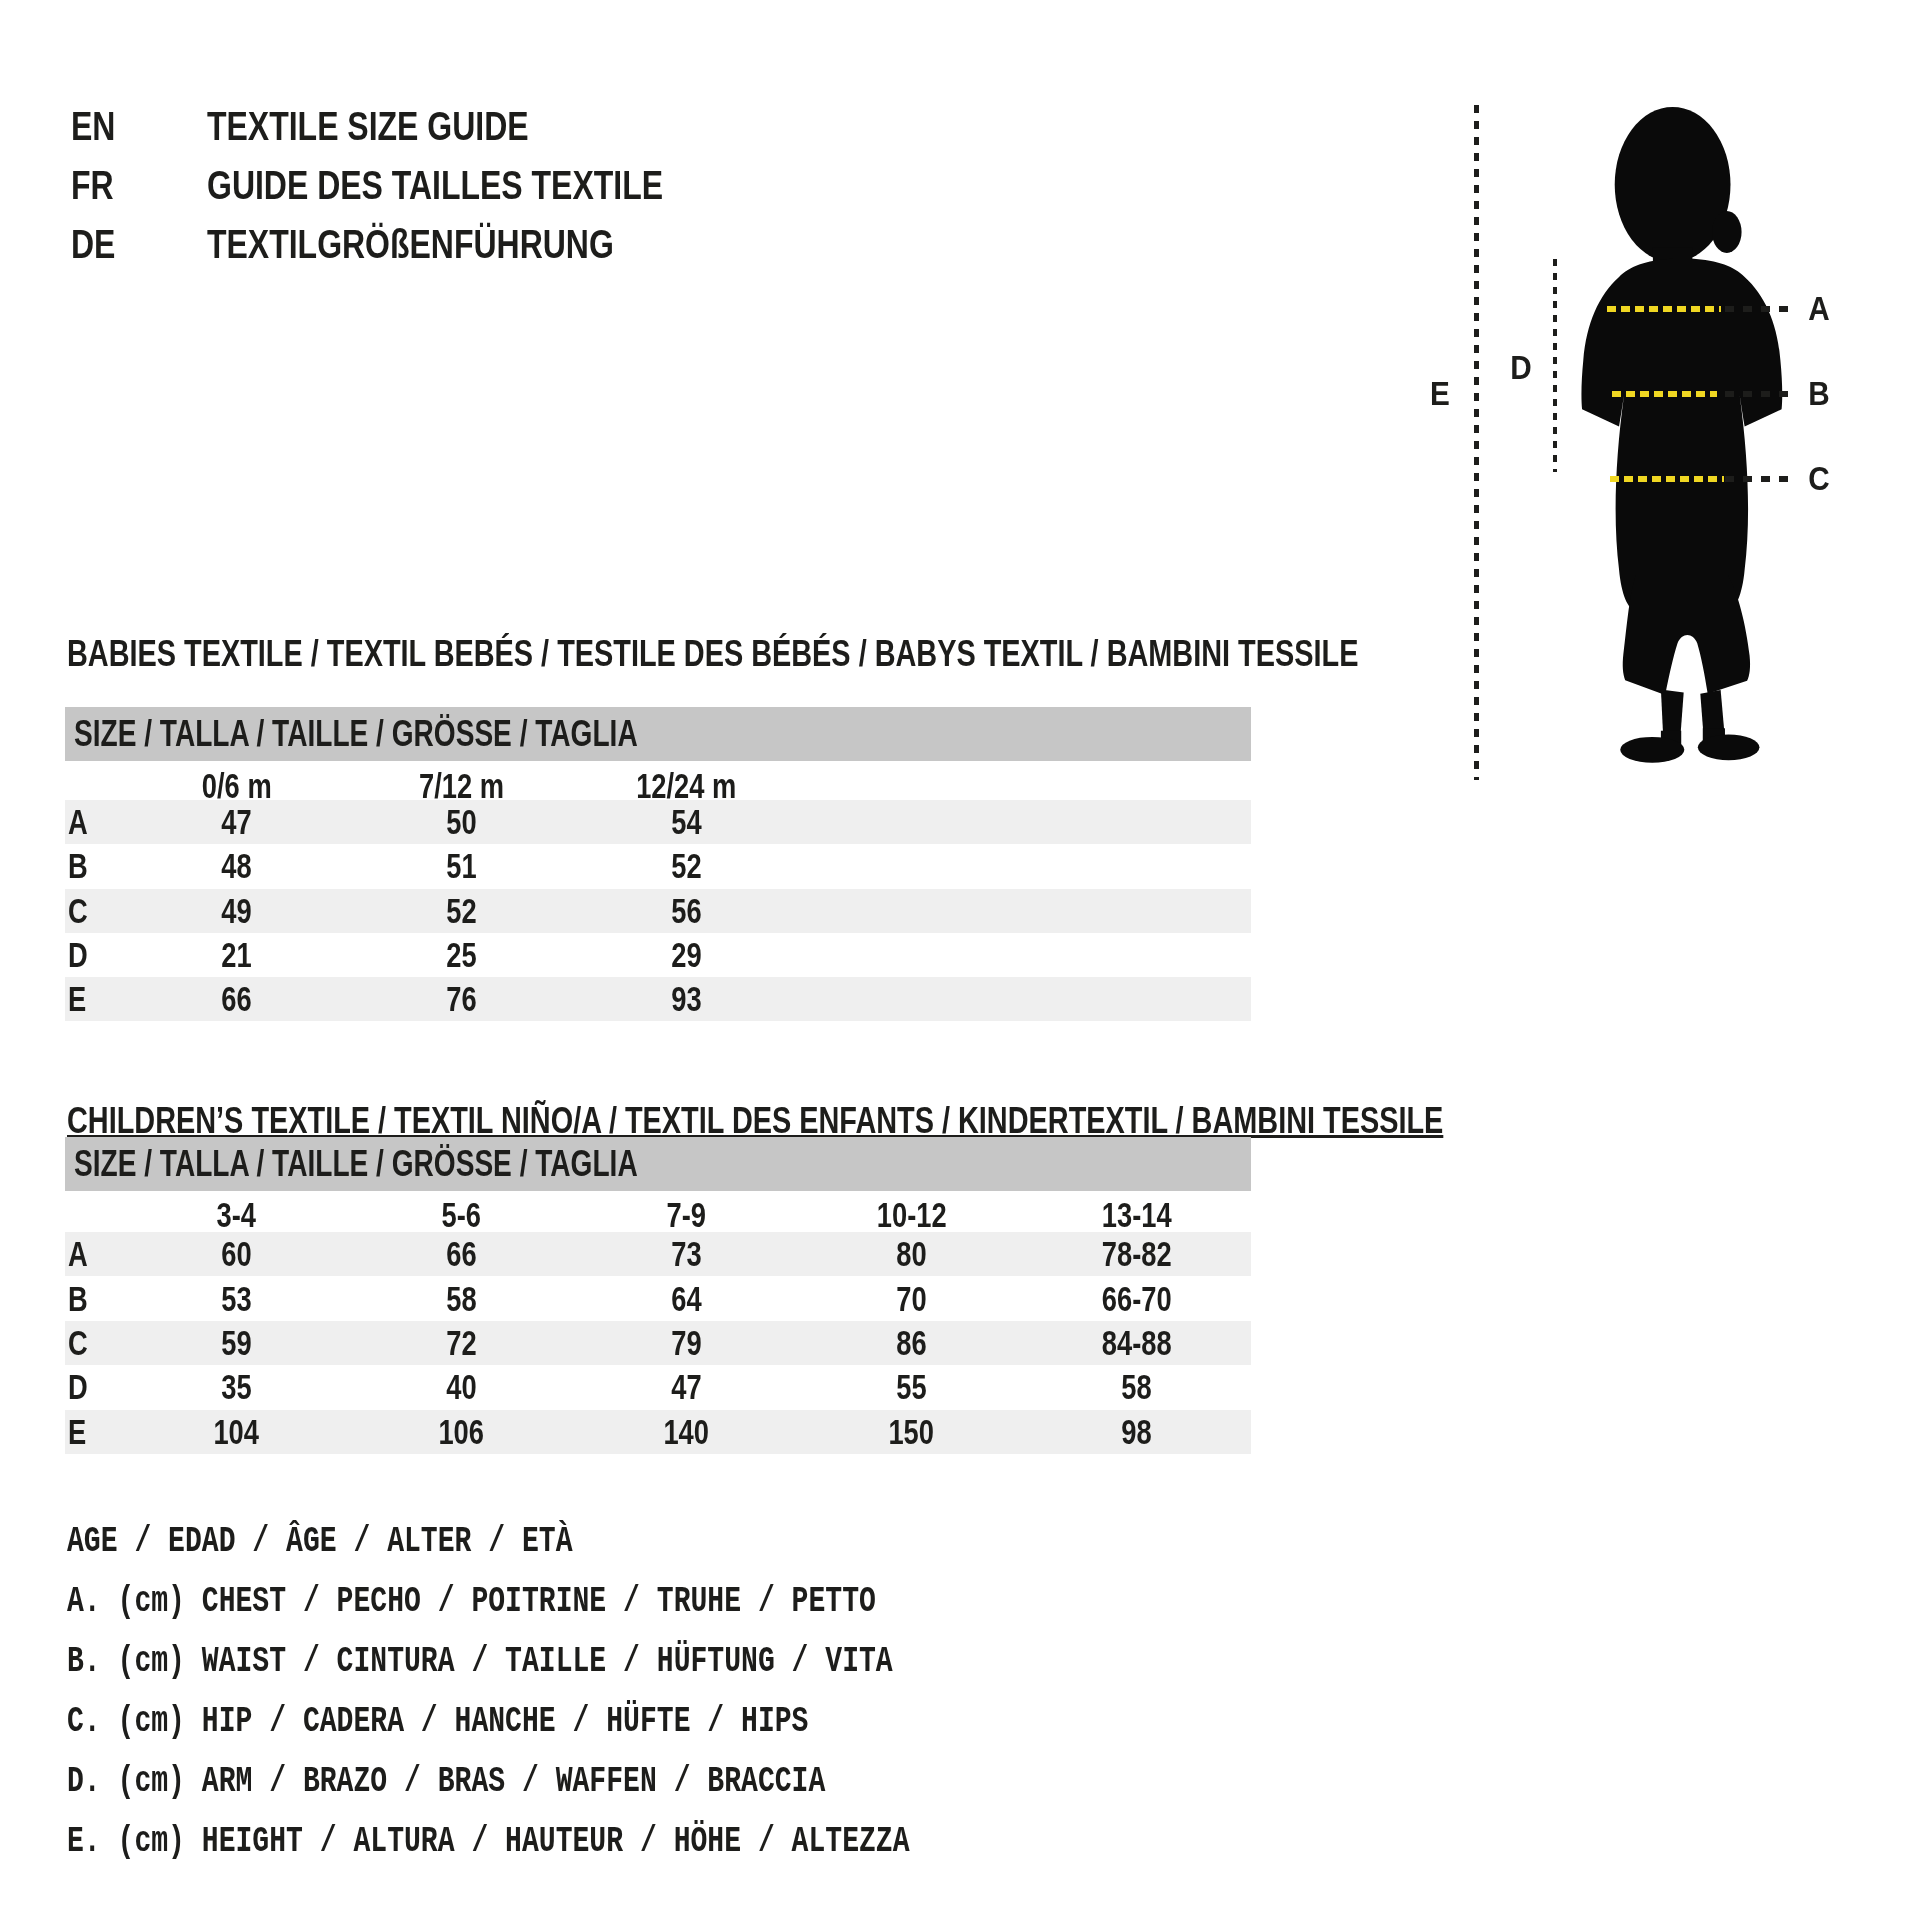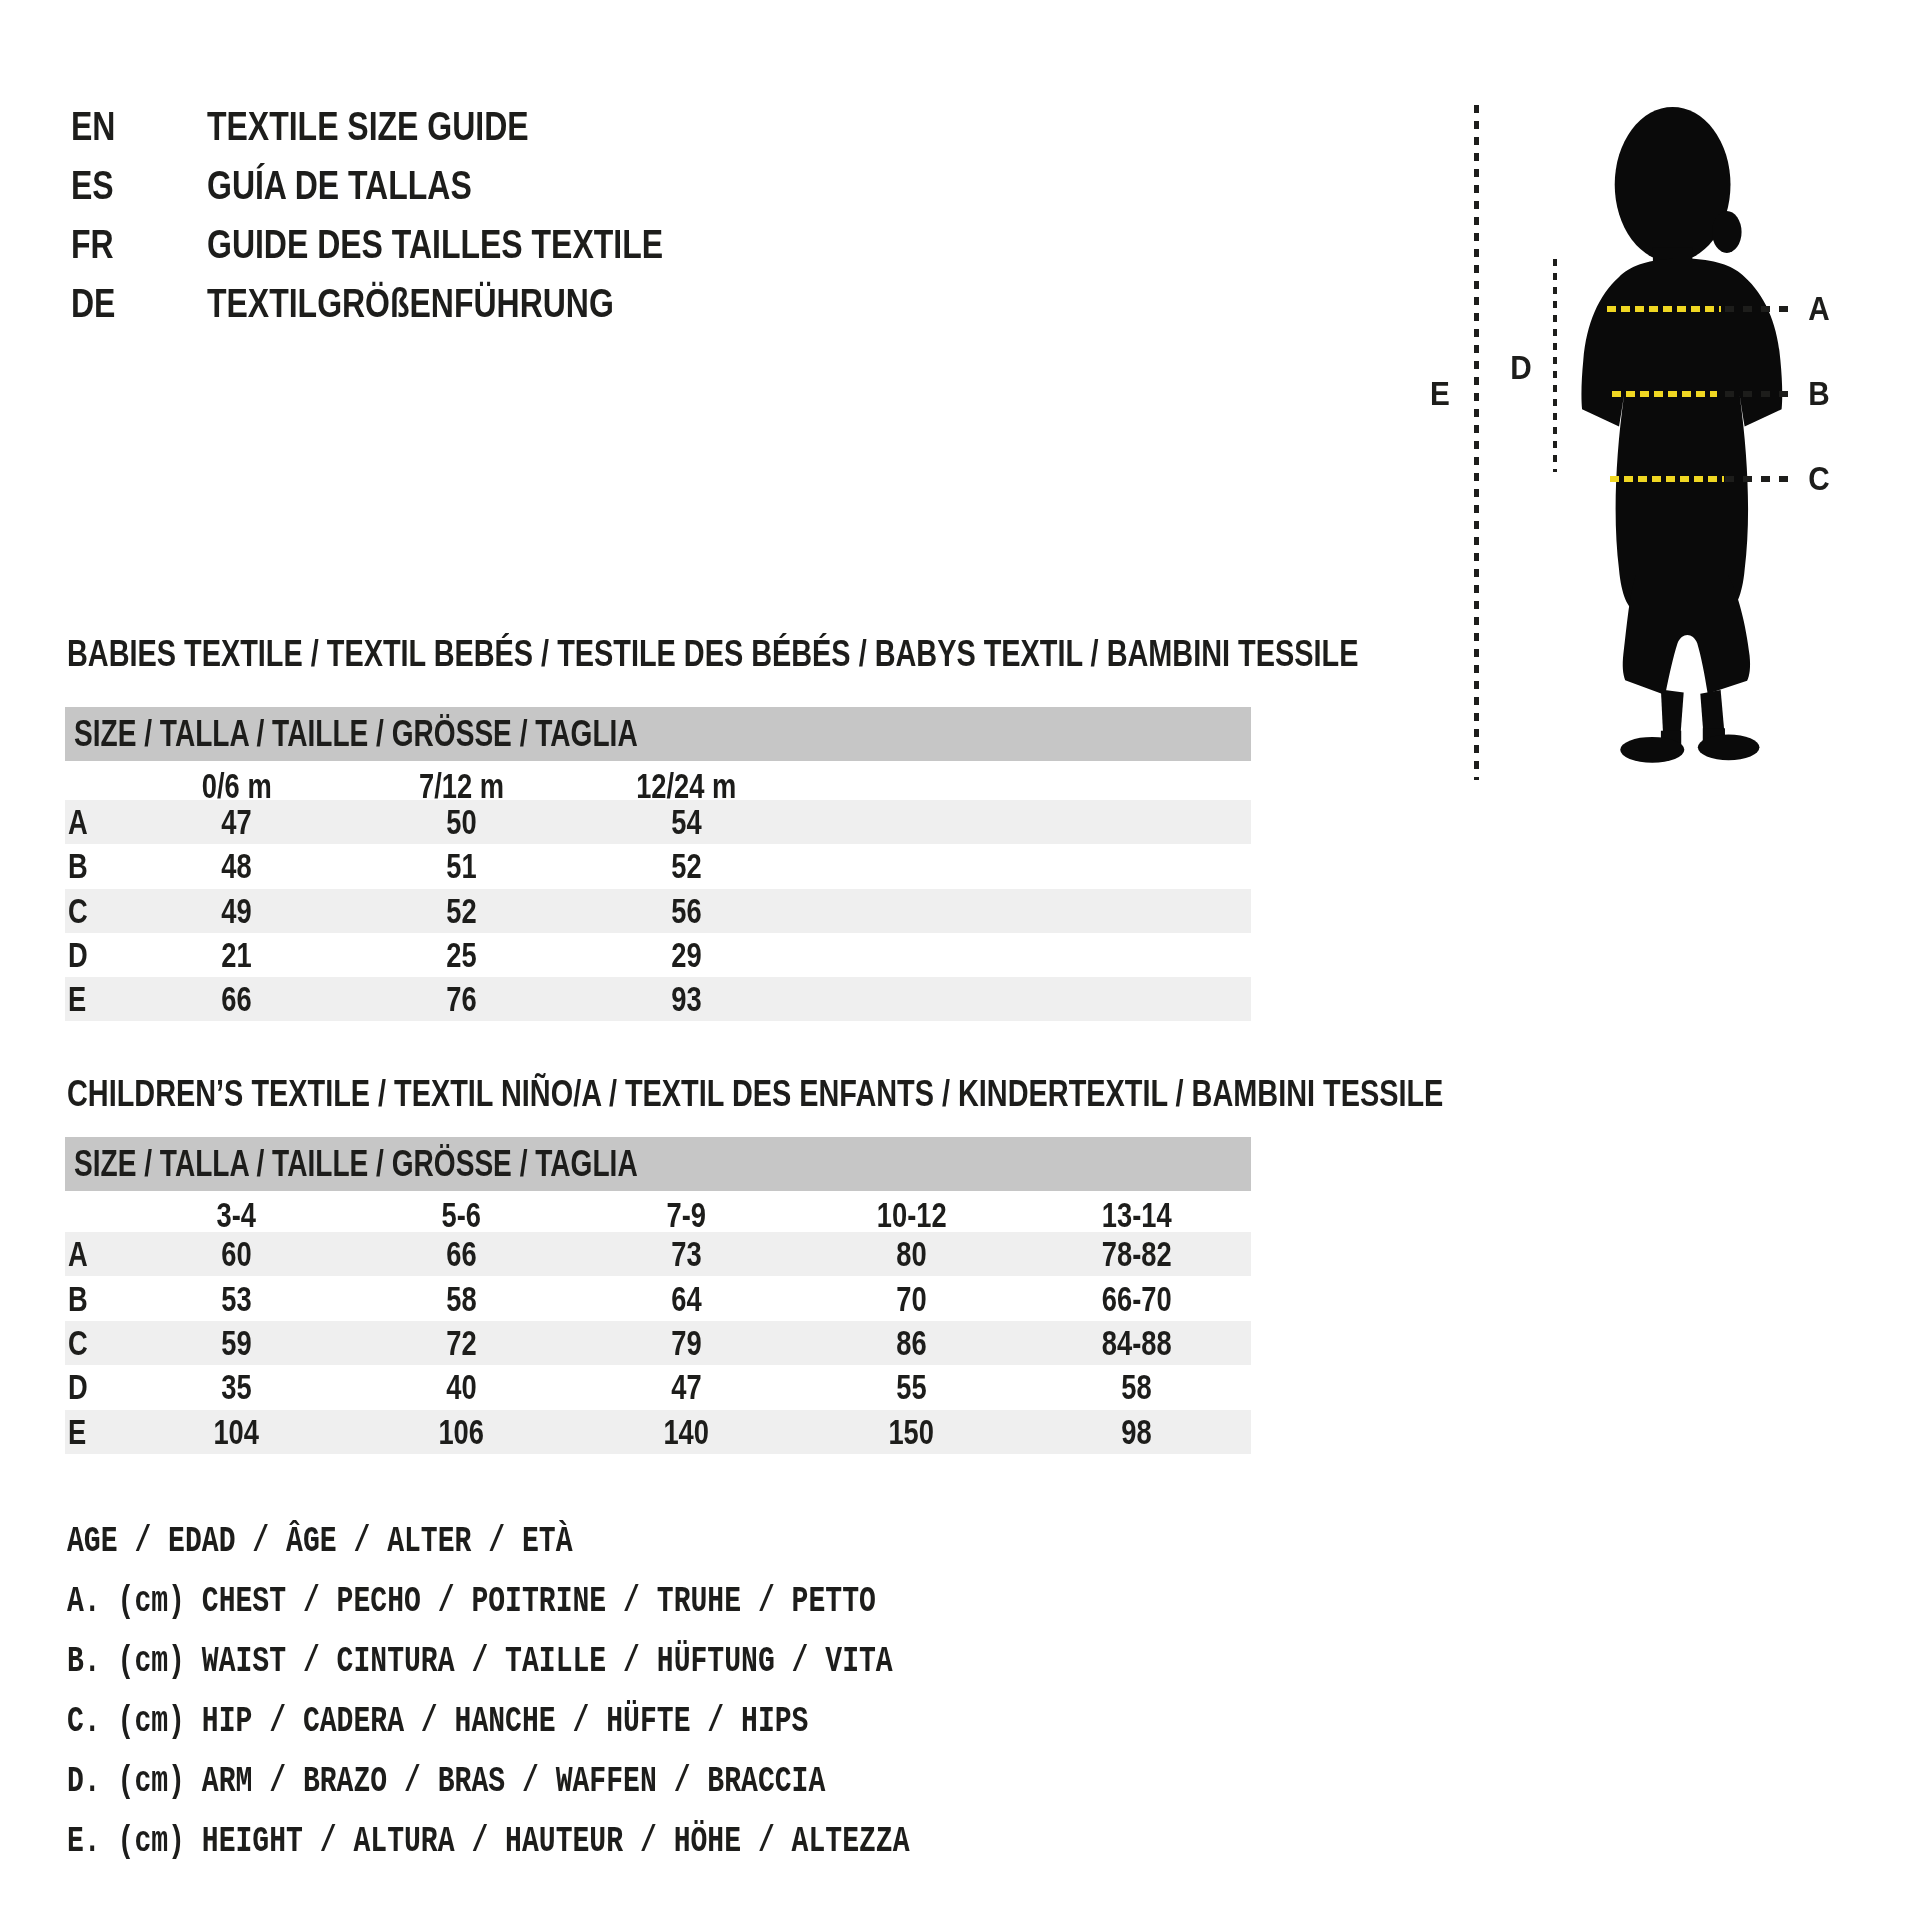--- a/index.html
+++ b/index.html
@@ -69,24 +69,20 @@
 <body>
 
 <div class="canvas">
 
   <section class="langs">
     <div class="lang-row">
       <span class="lang-code"><span class="cndl">EN</span></span>
       <span class="cndl">TEXTILE SIZE GUIDE</span>
     </div>
     <div class="lang-row">
-      <span class="lang-code"><span class="cndl">ES</span></span>
-      <span class="cndl">GUÍA DE TALLAS</span>
-    </div>
-    <div class="lang-row">
       <span class="lang-code"><span class="cndl">FR</span></span>
       <span class="cndl">GUIDE DES TAILLES TEXTILE</span>
     </div>
     <div class="lang-row">
       <span class="lang-code"><span class="cndl">DE</span></span>
       <span class="cndl">TEXTILGRÖßENFÜHRUNG</span>
     </div>
   </section>
 
   <section class="figure">
@@ -165,21 +161,21 @@
     <span></span>
   </div>
   <div class="trow grid3 alt" style="top:977px;">
     <span class="cell-l"><span class="cndl">E</span></span>
     <span class="cell-c"><span class="cndc">66</span></span>
     <span class="cell-c"><span class="cndc">76</span></span>
     <span class="cell-c"><span class="cndc">93</span></span>
     <span></span>
   </div>
 
-  <div class="sec-title" style="top:1073px;">
+  <div class="sec-title" style="top:1100px;text-decoration:underline;">
     <span class="cndl">CHILDREN’S TEXTILE / TEXTIL NIÑO/A / TEXTIL DES ENFANTS / KINDERTEXTIL / BAMBINI TESSILE</span>
   </div>
   <div class="size-bar" style="top:1137px;">
     <span class="cndl">SIZE / TALLA / TAILLE / GRÖSSE / TAGLIA</span>
   </div>
   <div class="thead grid5" style="top:1195px;">
     <span class="cell-l"></span>
     <span class="cell-c"><span class="cndc">3-4</span></span>
     <span class="cell-c"><span class="cndc">5-6</span></span>
     <span class="cell-c"><span class="cndc">7-9</span></span>

